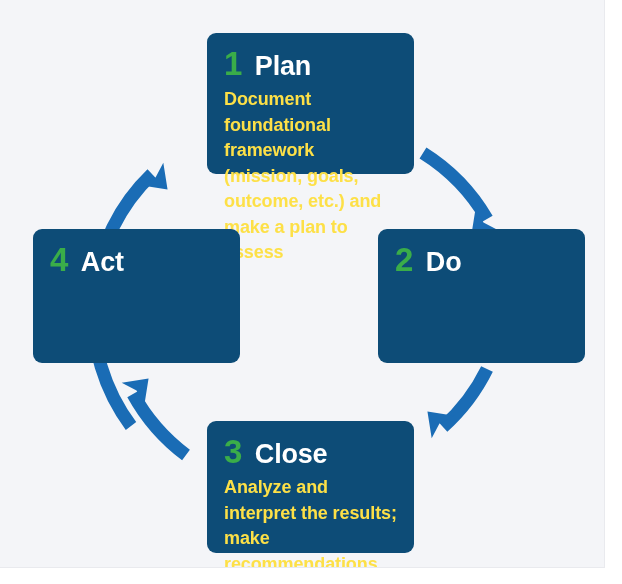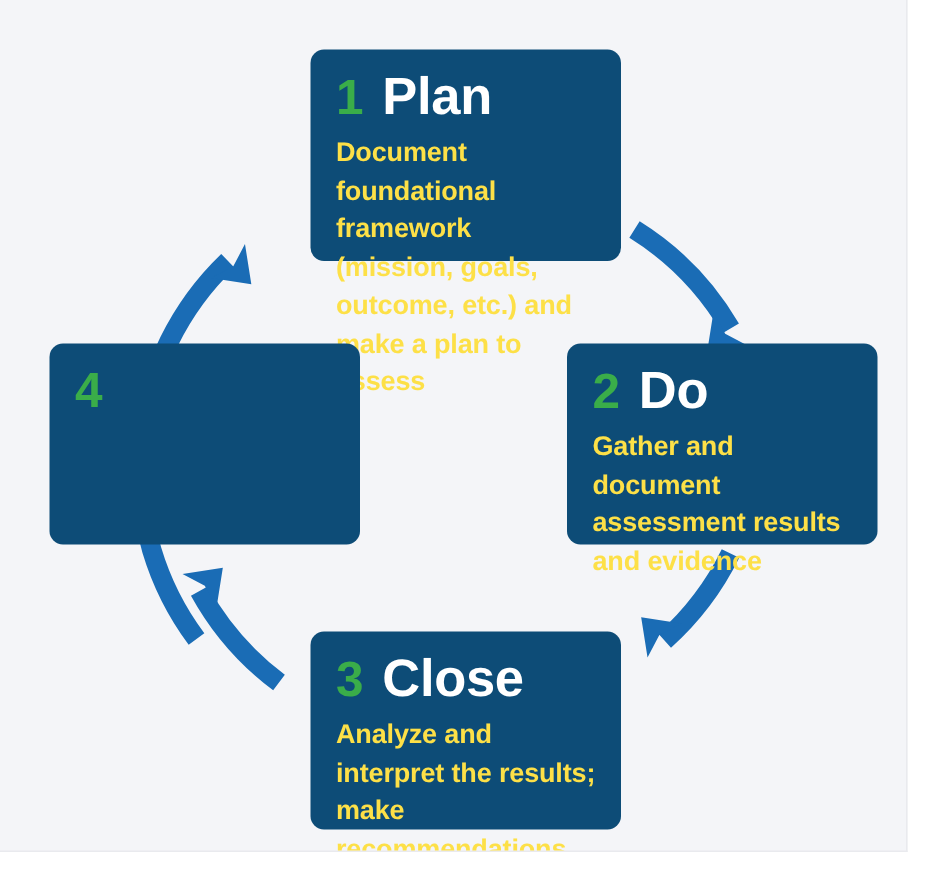--- a/index.html
+++ b/index.html
@@ -44,21 +44,21 @@
   }
   .card-num {
     color: #3aad49;
     font-size: 33px;
     font-weight: bold;
     line-height: 1;
     letter-spacing: -0.5px;
   }
   .card-title {
     color: #ffffff;
-    font-size: 35px;
+    font-size: 27px;
     font-weight: bold;
     line-height: 1;
     margin-left: 13px;
     letter-spacing: -0.2px;
   }
   .card-body {
     color: #fde047;
     font-size: 18px;
     font-weight: bold;
     line-height: 1.42;
@@ -114,30 +114,30 @@
       <span class="card-title">Plan</span>
     </div>
     <div class="card-body">Document foundational framework (mission, goals, outcome, etc.) and make a plan to assess</div>
   </div>
 
   <div class="card" id="card-do">
     <div class="card-head">
       <span class="card-num">2</span>
       <span class="card-title">Do</span>
     </div>
-    <div class="card-body">Gather and document assessment results and evidence</div>
   </div>
 
   <div class="card" id="card-check">
     <div class="card-head">
       <span class="card-num">3</span>
       <span class="card-title">Close</span>
     </div>
     <div class="card-body">Analyze and interpret the results; make recommendations for foundational</div>
   </div>
 
   <div class="card" id="card-act">
     <div class="card-head">
       <span class="card-num">4</span>
+      <span class="card-title">Act</span>
     </div>
   </div>
 
 </div>
 
 </body></html>

